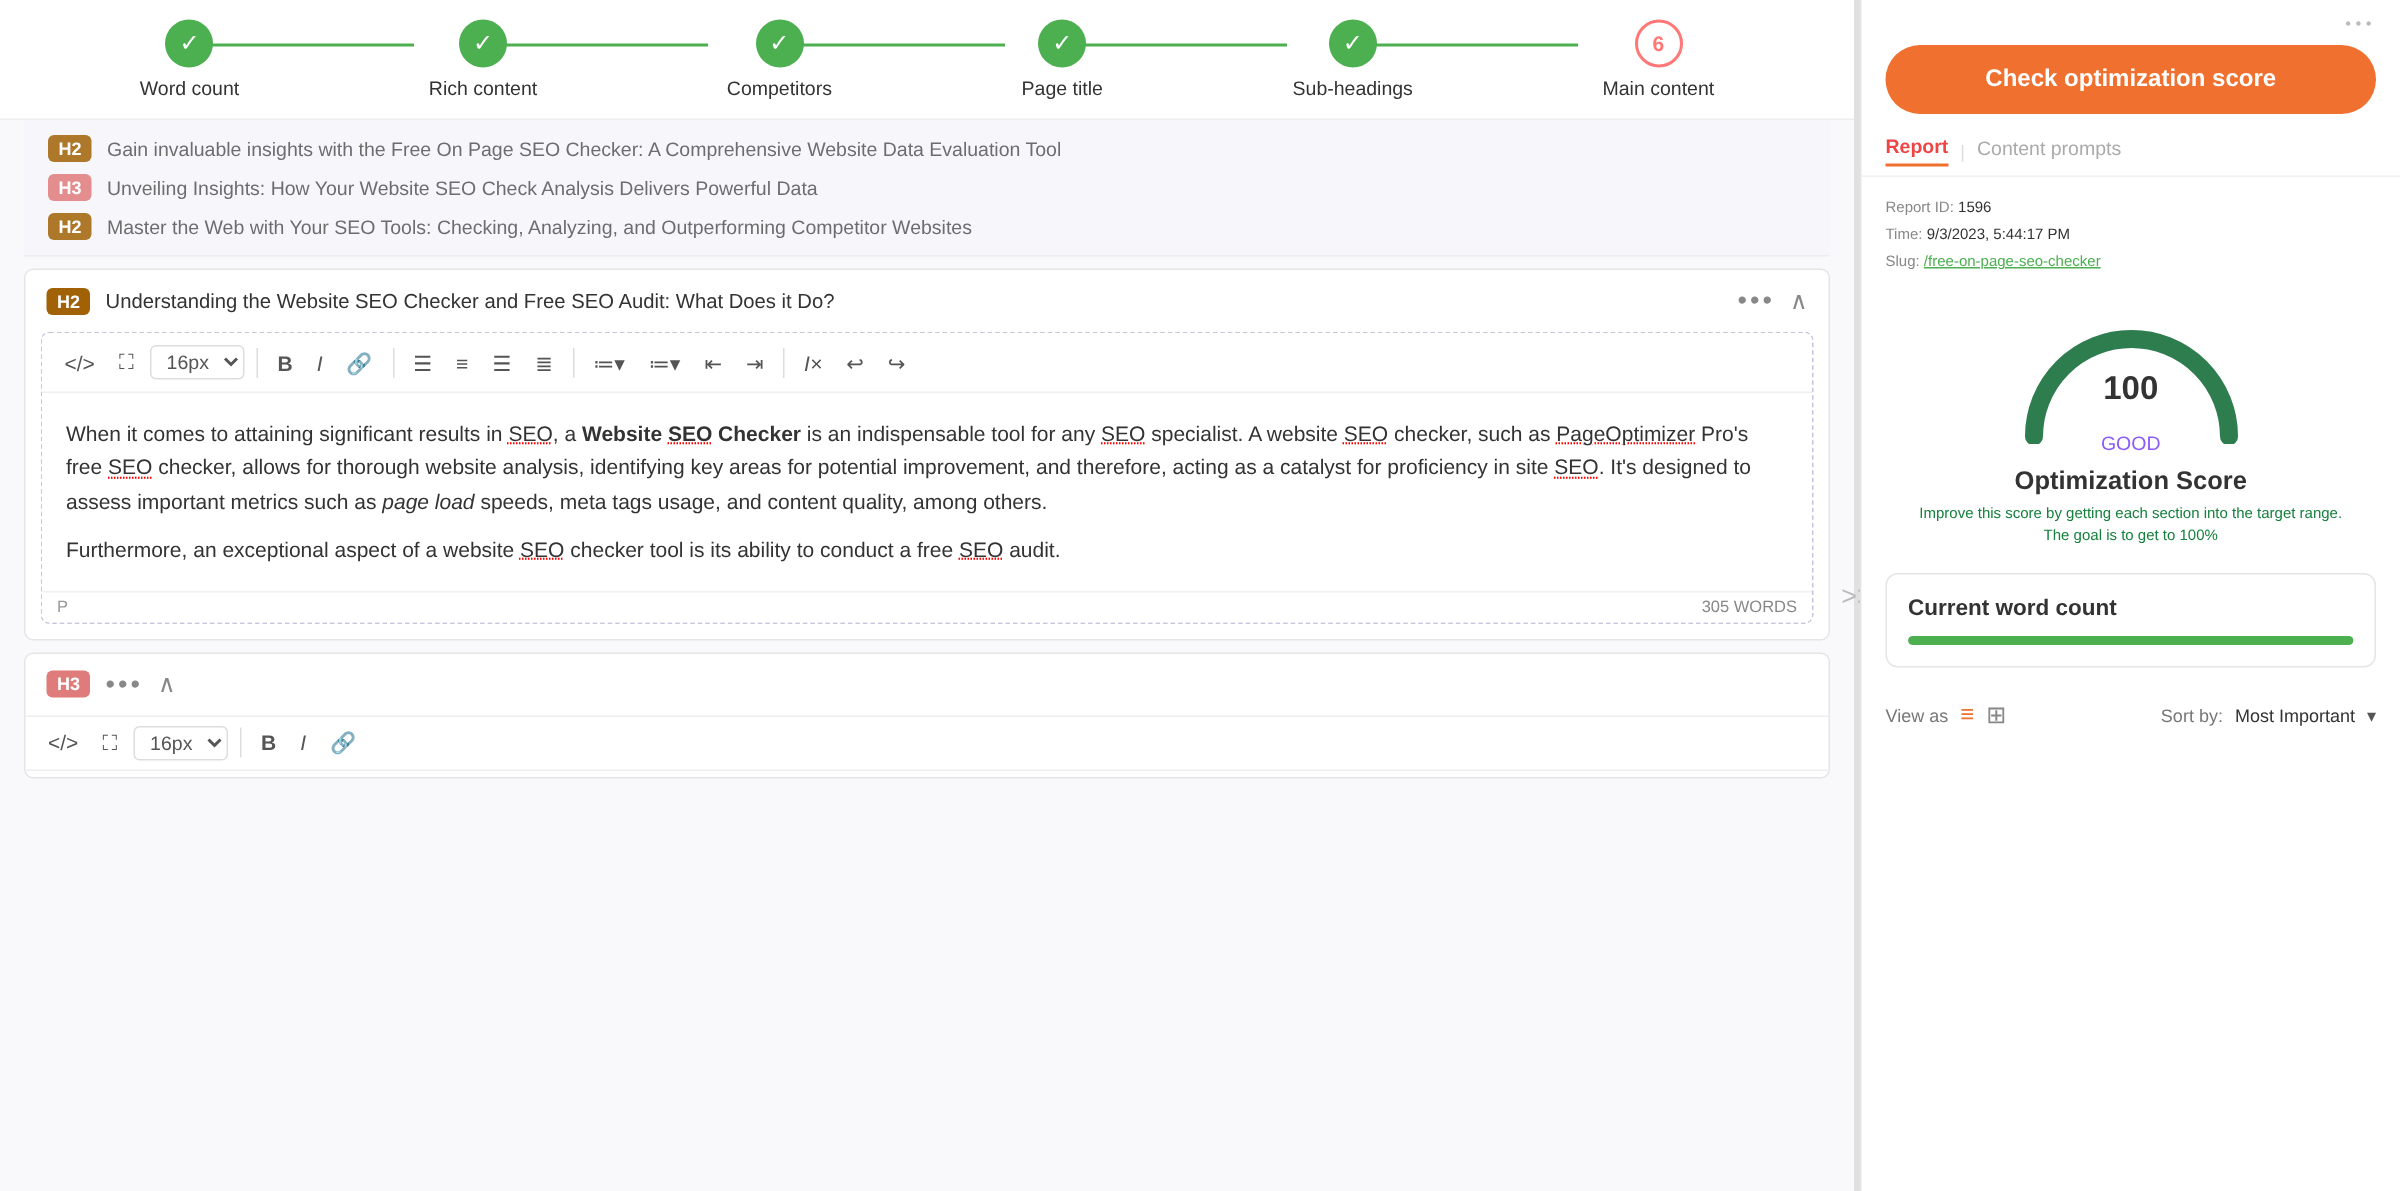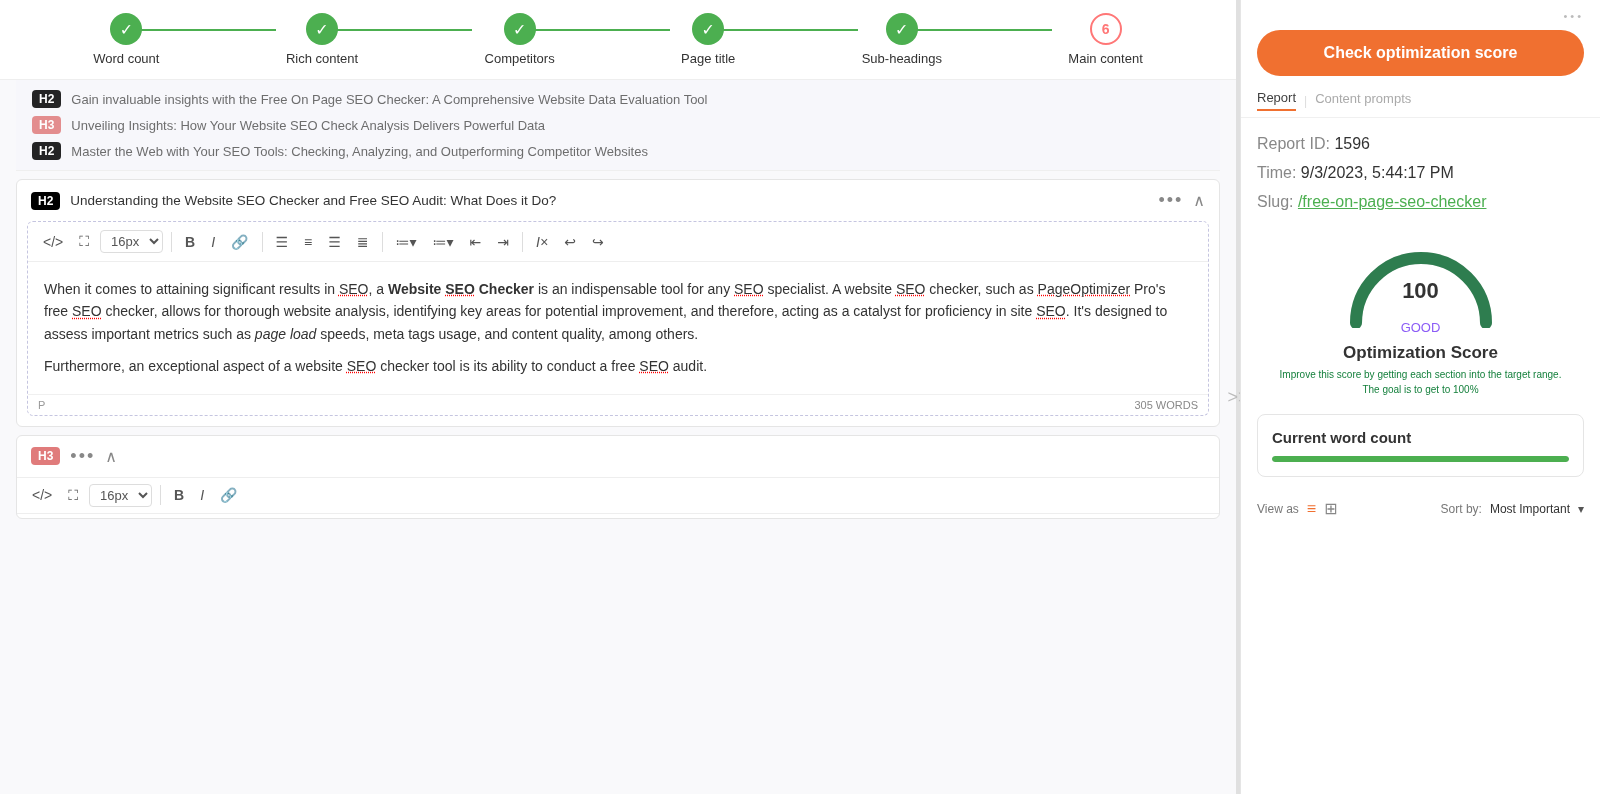--- a/index.html
+++ b/index.html
@@ -27,21 +27,21 @@
     .step-label { font-size: 13px; color: #333; white-space: nowrap; }
 
     
     .content-scroll { flex: 1; overflow-y: auto; padding: 0 0 20px 0; background: #f9f9fb; }
 
     
     .heading-item { background: #fff; margin: 8px 16px; border-radius: 6px; border: 1px solid #e5e5e5; }
     .heading-row { display: flex; align-items: center; padding: 10px 14px; gap: 10px; }
     .heading-row .tag { border-radius: 4px; padding: 2px 7px; font-size: 12px; font-weight: bold; color: white; flex-shrink: 0; }
     .tag.h1 { background: #3cb371; }
-    .tag.h2 { background: #000000; }
+    .tag.h2 { background: #a16207; }
     .tag.h3 { background: #e07b7b; }
     .heading-row .heading-text { font-size: 13.5px; color: #333; flex: 1; }
     .expand-icon { color: #888; font-size: 16px; cursor: pointer; }
     .dots-icon { color: #888; font-size: 18px; cursor: pointer; letter-spacing: 2px; }
 
     
     .editor-wrapper { margin: 8px 16px; border: 1px dashed #c5c5e0; border-radius: 6px; background: #fff; }
     .editor-toolbar { display: flex; align-items: center; gap: 6px; padding: 8px 10px; border-bottom: 1px solid #eee; flex-wrap: wrap; }
     .toolbar-btn { background: none; border: none; cursor: pointer; padding: 3px 5px; font-size: 14px; color: #555; border-radius: 3px; }
     .toolbar-select { border: 1px solid #ddd; border-radius: 4px; padding: 2px 6px; font-size: 13px; color: #555; background: white; cursor: pointer; }
@@ -65,24 +65,24 @@
     .right-panel { width: 360px; background: #fff; border-left: 1px solid #e5e5e5; display: flex; flex-direction: column; overflow-y: auto; }
     .right-panel::-webkit-scrollbar { width: 6px; }
     .right-panel::-webkit-scrollbar-thumb { background: #ddd; border-radius: 3px; }
 
     .right-panel-top { padding: 10px 16px 0 16px; display: flex; justify-content: flex-end; color: #aaa; font-size: 11px; }
 
     .check-btn { margin: 8px 16px; background: #f07030; color: white; border: none; border-radius: 24px; padding: 14px 24px; font-size: 16px; font-weight: 600; cursor: pointer; width: calc(100% - 32px); }
 
     .report-tabs { display: flex; align-items: center; padding: 6px 16px; gap: 8px; border-bottom: 1px solid #f0f0f0; }
     .report-tab { font-size: 13px; color: #aaa; cursor: pointer; padding-bottom: 4px; }
-    .report-tab.active { color: #404040; border-bottom: 2px solid #f07030; }
+    .report-tab.active { color: #ef4444; border-bottom: 2px solid #f07030; font-weight: bold; }
     .tab-sep { color: #ddd; font-size: 12px; }
 
-    .report-info { padding: 12px 16px; font-size: 16px; color: #555; line-height: 1.8; }
+    .report-info { padding: 12px 16px; font-size: 10px; color: #555; line-height: 1.8; }
     .report-info .label { color: #888; }
     .report-info .value { color: #333; font-weight: 500; }
     .report-info .slug-link { color: #4caf50; text-decoration: underline; }
 
     
     .gauge-container { display: flex; flex-direction: column; align-items: center; padding: 10px 16px 5px; }
     .gauge-svg { width: 160px; height: 90px; }
     .gauge-score-text { font-size: 22px; font-weight: bold; color: #333; margin-top: -5px; }
     .gauge-good-text { font-size: 13px; color: #8b5cf6; margin-top: 16px; }
     .opt-score-title { font-size: 17px; font-weight: bold; color: #333; margin-top: 8px; }

